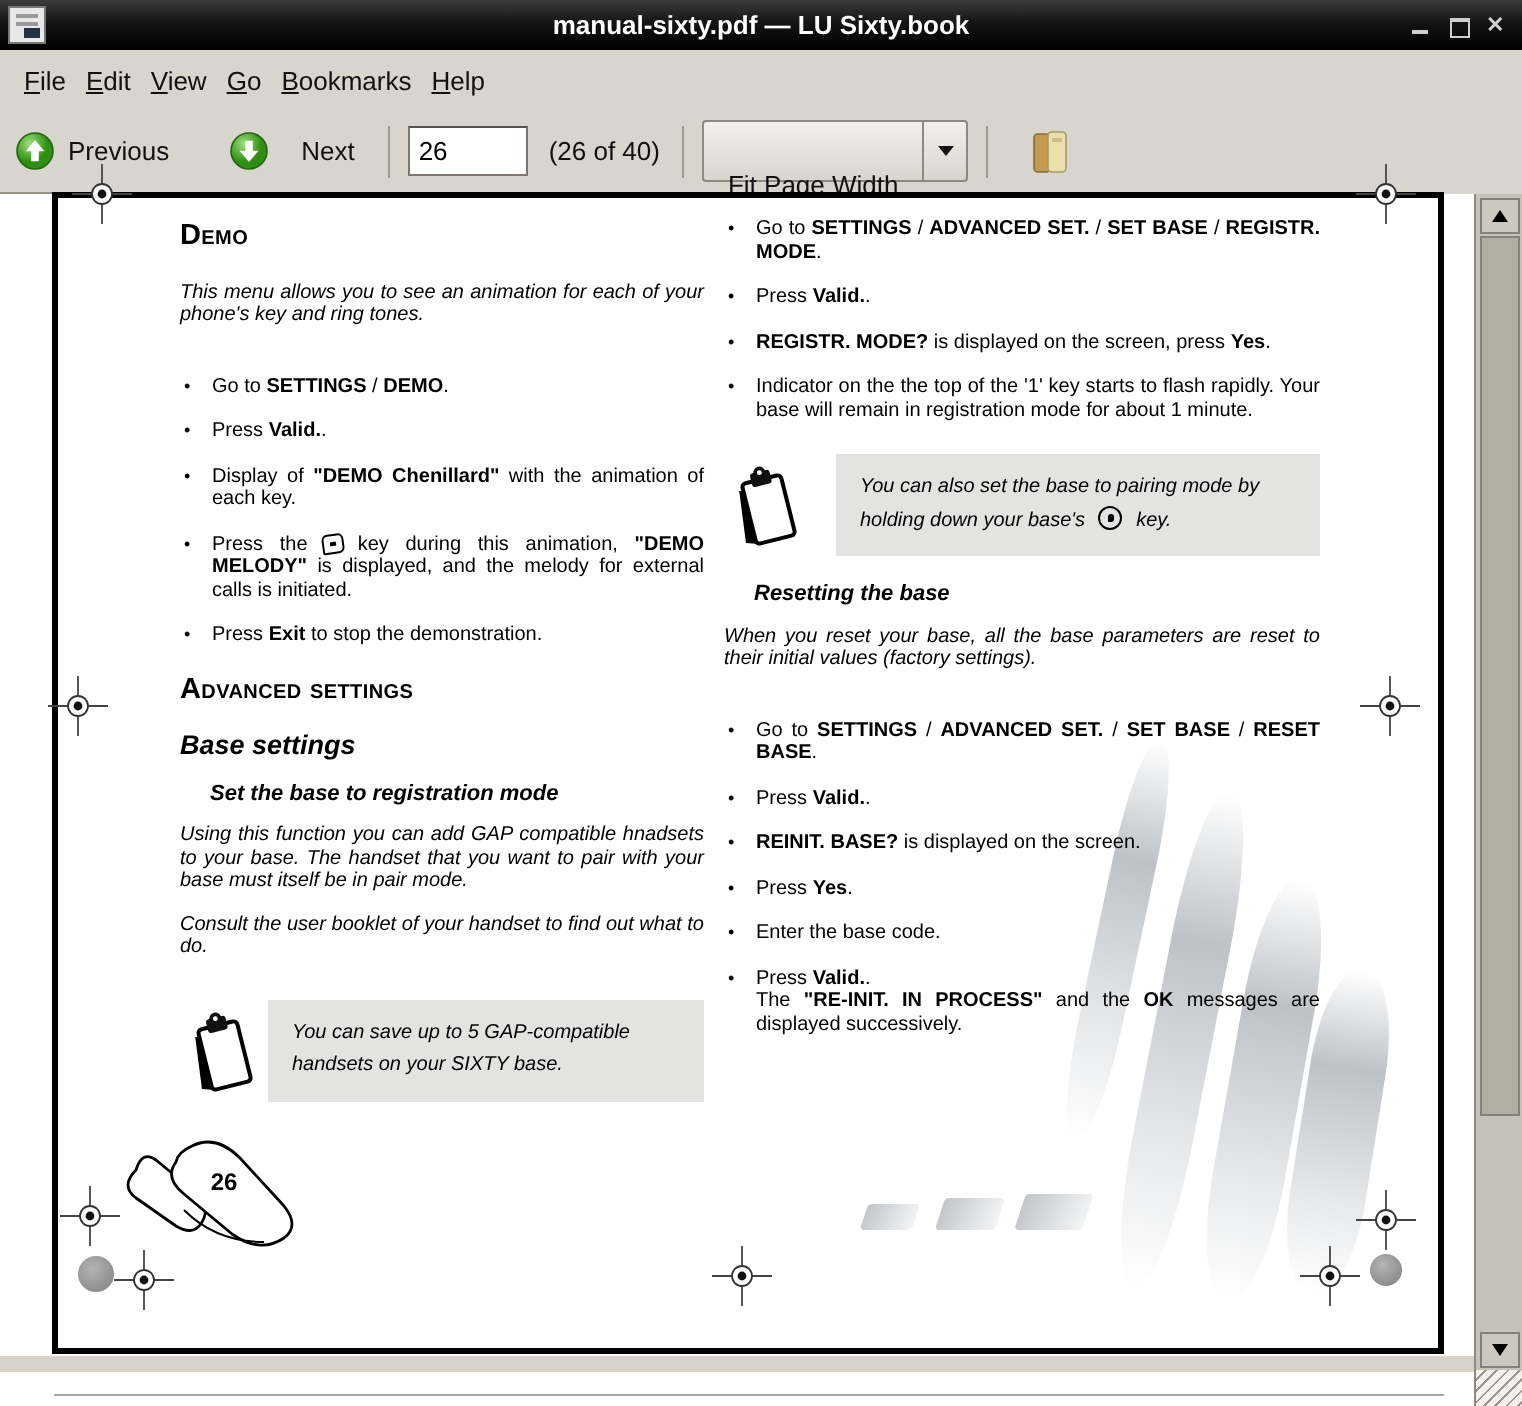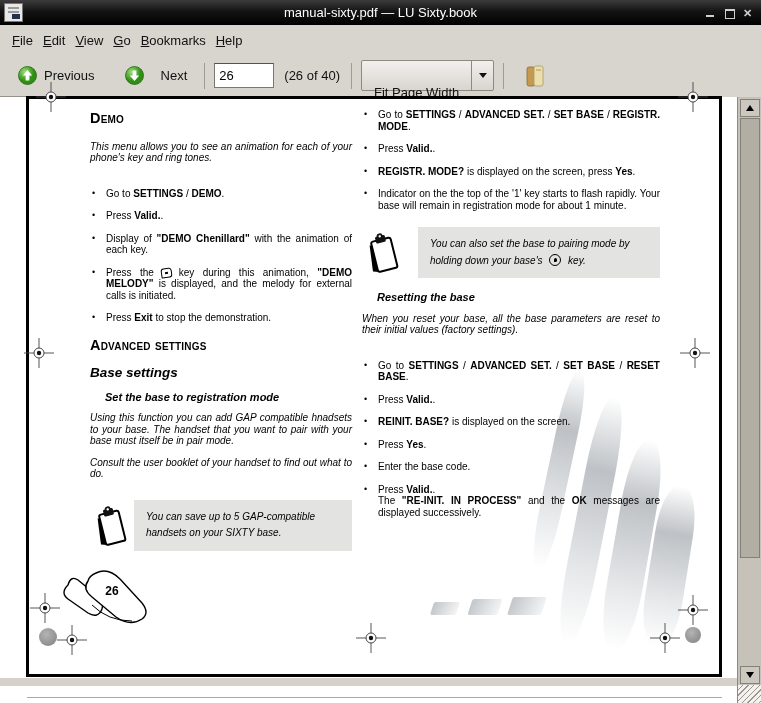--- a/index.html
+++ b/index.html
@@ -10,37 +10,37 @@
   .titlebar { position:absolute; left:0; top:0; width:761px; height:25px;
     background:linear-gradient(#3c3c3c, #141414 45%, #000);
     display:flex; align-items:center; color:#fff; }
   .win-icon { width:19px; height:19px; margin-left:4px; background:#e8e8e8;
     border:1px solid #777; position:relative; }
   .win-icon::before { content:""; position:absolute; left:3px; top:3px; width:11px; height:2px;
     background:#9a9a9a; box-shadow:0 4px 0 #9a9a9a; }
   .win-icon::after { content:""; position:absolute; right:2px; bottom:2px; width:8px; height:5px;
     background:#23304a; }
   .title-text { position:absolute; left:0; right:0; text-align:center;
-    font-weight:normal; font-size:13px; pointer-events:none; }
+    font-weight:bold; font-size:13px; pointer-events:none; }
   .win-controls { margin-left:auto; display:flex; gap:9px; align-items:center;
     padding-right:8px; z-index:2; }
   .wc { width:10px; height:10px; position:relative; cursor:default; }
   .wc-min::after { content:""; position:absolute; left:1px; bottom:1px; width:8px; height:2px; background:#cfcfcf; }
   .wc-max::after { content:""; position:absolute; left:1px; top:1px; width:8px; height:7px;
     border:1px solid #cfcfcf; border-top-width:2px; }
   .wc-close { color:#cfcfcf; font-size:11px; line-height:10px; font-weight:bold; }
 
   .menubar { position:absolute; left:0; top:25px; width:761px; height:30px;
     background:#d8d5cf; display:flex; align-items:center; padding-left:12px; gap:10px;
     font-size:13px; color:#111; }
   .menu-item .u { text-decoration:underline; }
 
   .toolbar { position:absolute; left:0; top:55px; width:648px; height:42px;
     background:#d8d5cf; border-bottom:1px solid #96928a;
-    display:flex; align-items:center; padding-left:10px; font-size:13px; color:#111; }
+    display:flex; align-items:center; font-size:13px; color:#111; }
   .tb-btn { display:flex; align-items:center; gap:7px; padding:4px 8px; border-radius:3px; }
   .tb-sep { width:1px; height:26px; background:#a09c94; margin:0 9px; }
   .page-input { width:60px; height:25px; border:1px solid #7c786f; border-top-color:#55524b;
     background:#fff; font-size:13px; font-family:"Liberation Sans",sans-serif; padding:0 4px; }
   .page-status { margin-left:10px; margin-right:2px; }
   .combo { display:flex; align-items:center; height:31px; border:1px solid #8d8980;
     background:linear-gradient(#f2f0ec,#d8d5cf); border-radius:2px; }
   .combo-label { padding:0 12px;margin-top:33px; }
   .combo-arrow { width:22px; align-self:stretch; border-left:1px solid #8d8980;
     display:flex; align-items:center; justify-content:center; }

